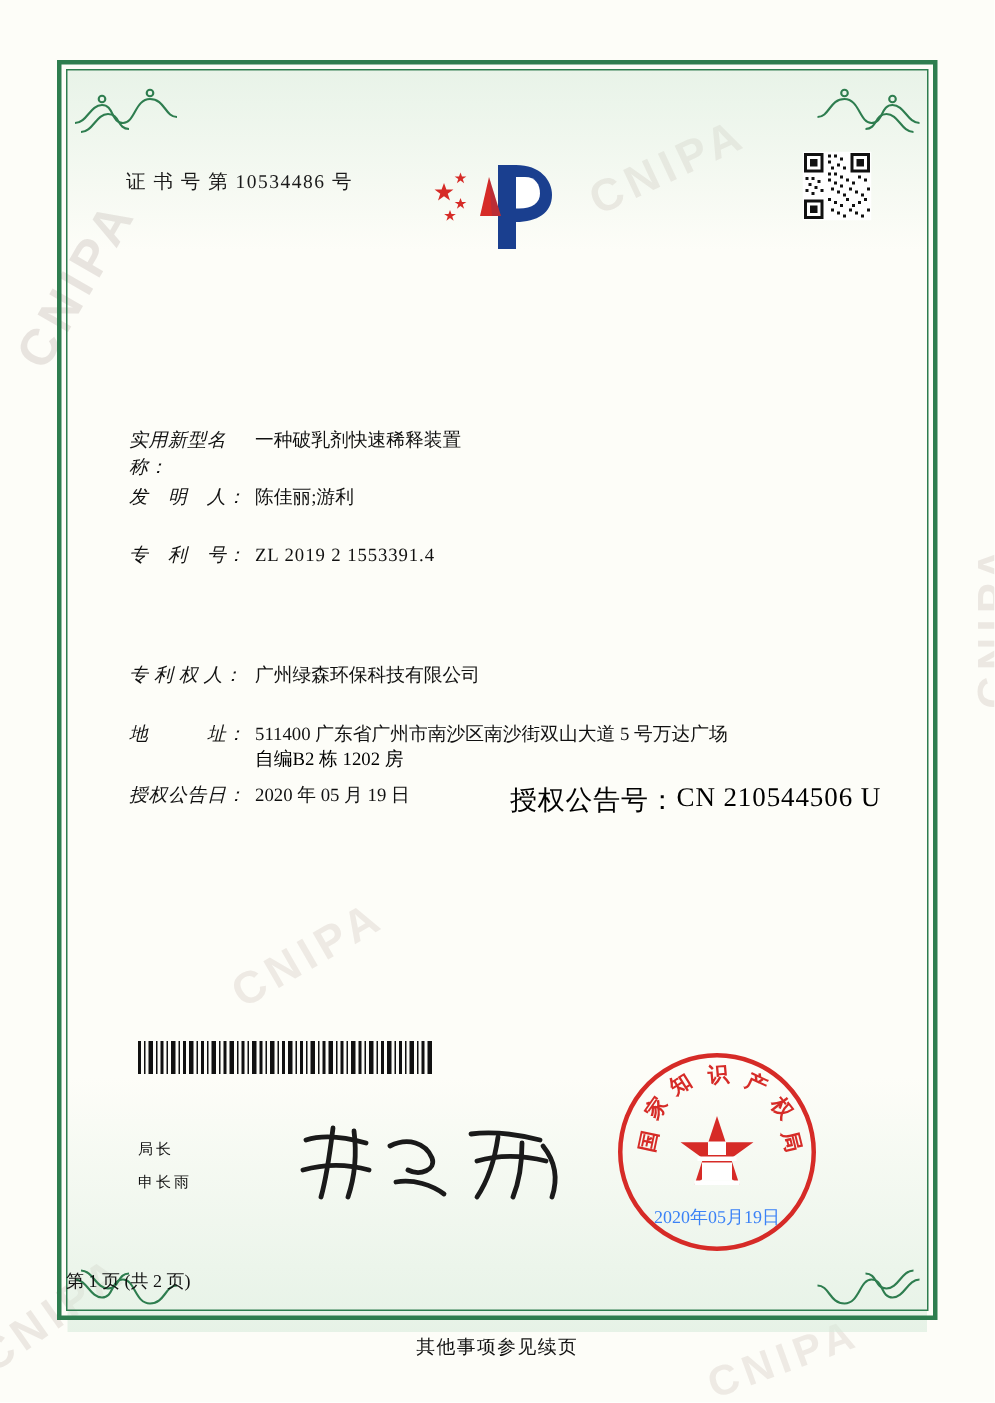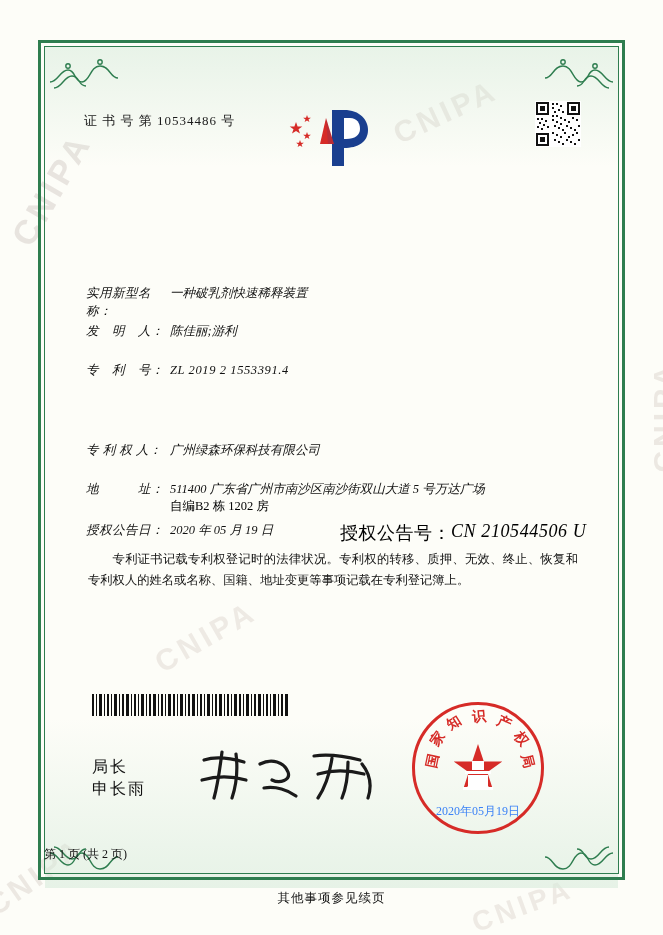--- a/index.html
+++ b/index.html
@@ -129,21 +129,20 @@
     display: inline-block;
     width: 84px;
     letter-spacing: 6px;
     vertical-align: top;
     font-style: italic;
   }
   .f-label.tight { letter-spacing: 0.5px; }
   .f-value {
     display: inline-block;
     vertical-align: top;
-    font-style: italic;
   }
   .f-value.mono {
     font-family: "Liberation Serif", serif;
     letter-spacing: 0.6px;
   }
 
   #row-name    { top: 238px; }
   #row-inventor{ top: 276px; }
   #row-patentno{ top: 315px; }
   #row-appdate { top: 355px; }
@@ -212,21 +211,21 @@
     color: #d62b27;
     font-size: 14px;
     font-weight: bold;
     font-family: "DejaVu Serif", serif;
     transform-origin: center;
   }
 
   #director-block {
     position: absolute;
     left: 48px; top: 710px;
-    font-size: 16px;
+    font-size: 10px;
     line-height: 22px;
     color: #111;
     letter-spacing: 2px;
   }
   #signature {
     position: absolute;
     left: 148px; top: 700px;
     width: 210px; height: 60px;
   }
 
@@ -408,21 +407,20 @@
 
     <div class="field-row" id="row-grant">
       <span class="f-label tight">授权公告日：</span><span class="f-value">2020 年 05 月 19 日</span>
     </div>
 
     <div id="grant-no">
       <span class="gn-label">授权公告号：</span><span class="f-value mono">CN 210544506 U</span>
     </div>
 
     <div id="paragraphs">
-      <p>专利证书记载专利权登记时的法律状况。专利权的转移、质押、无效、终止、恢复和专利权人的姓名或名称、国籍、地址变更等事项记载在专利登记簿上。</p>
     </div>
 
     <div id="barcode">
       <svg width="198" height="22" viewBox="0 0 198 22" preserveAspectRatio="none">
         <g fill="#111">
           <rect x="0" y="0" width="2" height="22"></rect>
             <rect x="4" y="0" width="1" height="22"></rect>
             <rect x="7" y="0" width="3" height="22"></rect>
           <rect x="12" y="0" width="1" height="22"></rect>
             <rect x="15" y="0" width="2" height="22"></rect>

